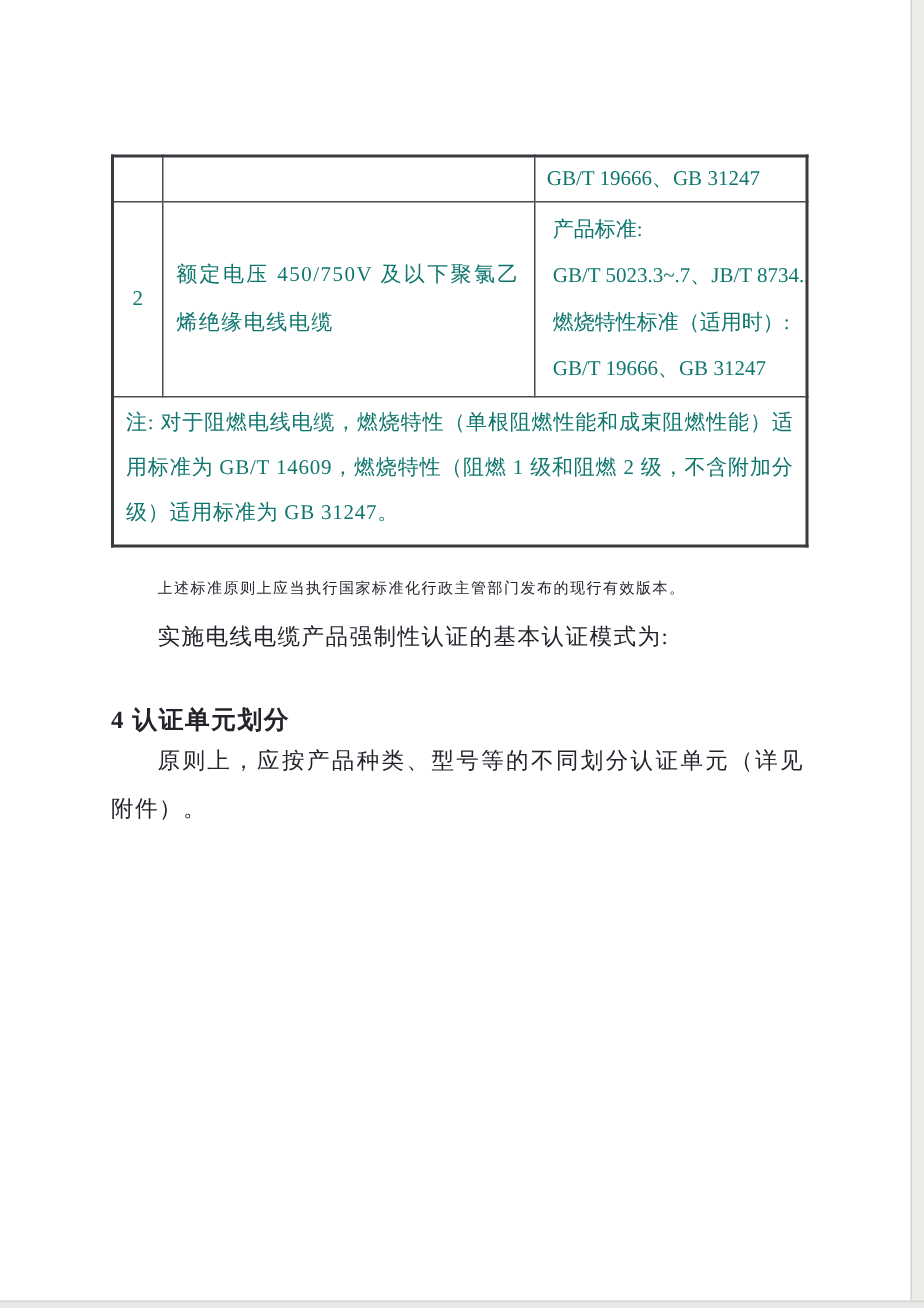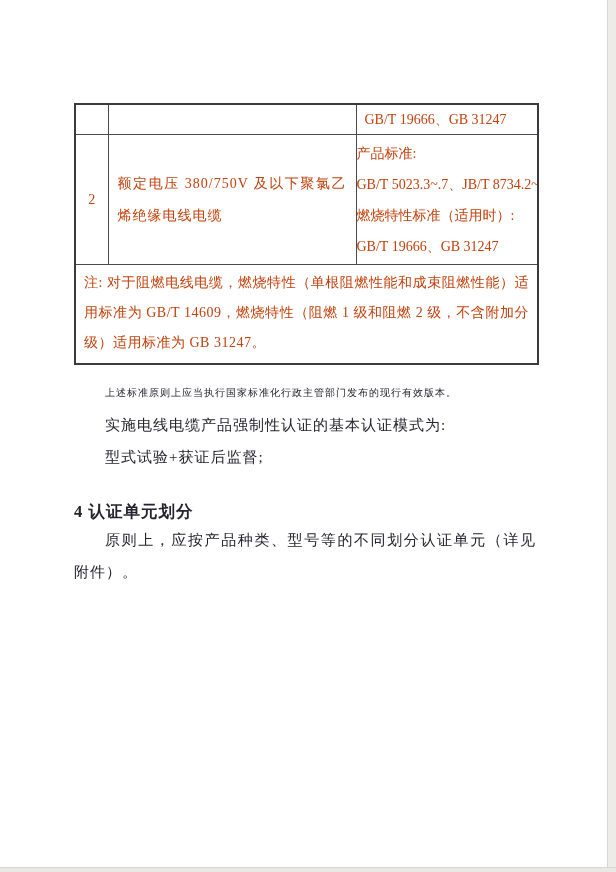--- a/index.html
+++ b/index.html
@@ -31,41 +31,41 @@
     position: absolute;
     left: 74px;
     top: 103px;
     width: 463px;
   }
   table.std-table {
     border-collapse: collapse;
     width: 463px;
     table-layout: fixed;
     font-size: 14px;
-    color: #c2410c;
+    color: #0f766e;
   }
   table.std-table td {
     border: 1px solid #4a4a52;
     vertical-align: middle;
     overflow: hidden;
   }
   table.std-table { border: 2px solid #3a3a40; }
   .col-idx { width: 33px; text-align: center; }
   .col-prod { width: 248px; }
   .col-std { width: 182px; }
   .row-cont td { height: 29px; }
   .row-cont .cell-std-line { line-height: 29px; padding: 0 8px; }
   .row-main td { height: 130px; }
   .cell-prod {
     padding: 0 9px;
     line-height: 32px;
     text-align: justify;
     letter-spacing: 1px;
   }
-  .cell-std { padding: 2px 0; }
+  .cell-std { padding: 2px 12px; }
   .cell-std .std-line {
     line-height: 31px;
     white-space: nowrap;
     letter-spacing: 0px;
   }
   .row-note td {
     padding: 3px 8px 5px 8px;
   }
   .note-text {
     line-height: 30px;
@@ -113,21 +113,21 @@
         <tr class="row-cont">
           <td class="col-idx"></td>
           <td class="col-prod"></td>
           <td class="col-std">
             <div class="cell-std-line">GB/T 19666、GB 31247</div>
           </td>
         </tr>
         <tr class="row-main">
           <td class="col-idx">2</td>
           <td class="col-prod">
-            <div class="cell-prod">额定电压 380/750V 及以下聚氯乙烯绝缘电线电缆</div>
+            <div class="cell-prod">额定电压 450/750V 及以下聚氯乙烯绝缘电线电缆</div>
           </td>
           <td class="col-std cell-std">
             <div class="std-line">产品标准:</div>
             <div class="std-line">GB/T 5023.3~.7、JB/T 8734.2~.6</div>
             <div class="std-line">燃烧特性标准（适用时）:</div>
             <div class="std-line">GB/T 19666、GB 31247</div>
           </td>
         </tr>
         <tr class="row-note">
           <td colspan="3">
@@ -135,21 +135,20 @@
           </td>
         </tr>
       </tbody>
     </table>
 
     <div class="body-text">
 
       <p class="para intro">上述标准原则上应当执行国家标准化行政主管部门发布的现行有效版本。</p>
 
       <p class="sec-para tight">实施电线电缆产品强制性认证的基本认证模式为:</p>
-      <p class="sec-para tight">型式试验+获证后监督;</p>
 
       <h3 class="sec-heading sec4-heading">4  认证单元划分</h3>
       <p class="sec-para tight">原则上，应按产品种类、型号等的不同划分认证单元（详见附件）。</p>
 
     </div>
   </div>
 
   <div class="scan-edge-right"></div>
   <div class="scan-edge-bottom"></div>
 

